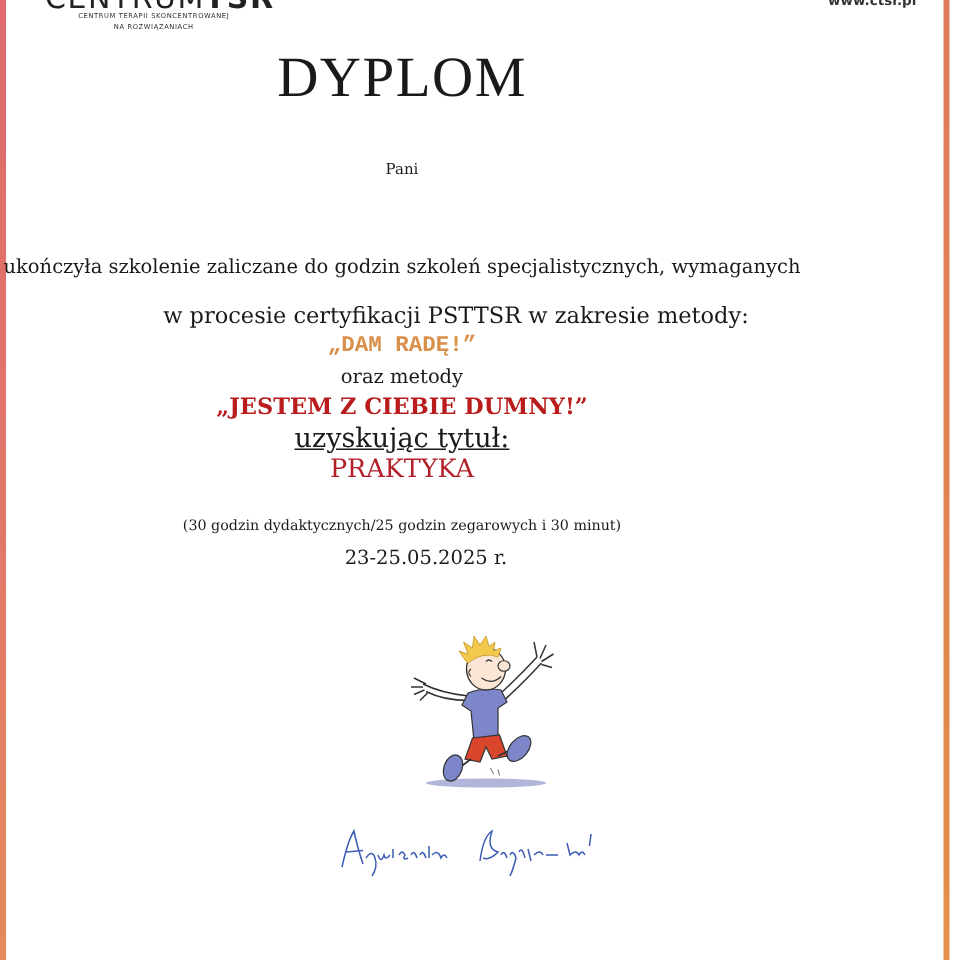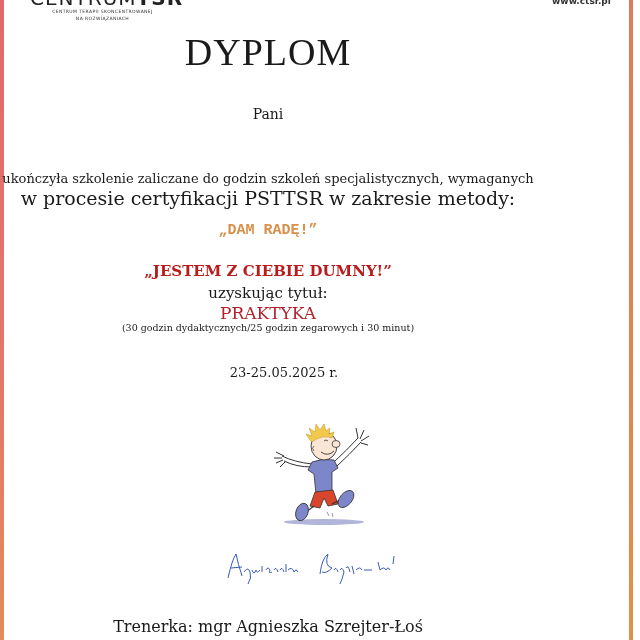--- a/index.html
+++ b/index.html
@@ -77,37 +77,38 @@
     .title {
       top: 30px;
       font-family: "Liberation Serif", "DejaVu Serif", serif;
       font-size: 38px;
       letter-spacing: 1px;
       color: #1a1a1a;
       line-height: 44px;
     }
     .salutation {
       top: 104px;
-      font-size: 14px;
+      font-size: 10px;
       line-height: 20px;
     }
     .name {
       top: 126px;
       font-size: 21px;
       line-height: 28px;
     }
     .body-line1 {
       top: 170px;
       font-size: 13px;
       line-height: 18px;
     }
     .body-line2 {
-      top: 189px;
-      font-size: 19px;
-      line-height: 18px;
+      top: 201px;
+      font-size: 15px;
+      line-height: 18px;
+      margin-left: 36px;
     }
     .method1 {
       top: 221px;
       font-size: 15px;
       font-weight: bold;
       color: #d9904a;
       line-height: 20px;
       font-family: Liberation Mono, monospace;
     }
     .oraz {
@@ -117,32 +118,33 @@
     }
     .method2 {
       top: 261px;
       font-size: 15px;
       font-weight: bold;
       color: #b91c1c;
       line-height: 20px;
     }
     .uzyskujac {
       top: 284px;
-      font-size: 15px;
-      line-height: 18px;
+      font-size: 18px;
+      line-height: 18px;
+      text-decoration: underline;
     }
     .praktyka {
       top: 302px;
       font-size: 17px;
       font-weight: normal;
       color: #b3202a;
       line-height: 22px;
     }
     .hours {
-      top: 321px;
+      top: 344px;
       font-size: 9.5px;
       line-height: 14px;
     }
     .date {
       top: 364px;
       font-size: 13px;
       line-height: 18px;
       padding-left: 16px;
     }
     .illustration {
@@ -178,20 +180,21 @@
     <div class="logo-sub">NA ROZWIĄZANIACH</div>
   </div>
 
   <div class="website">www.ctsr.pl</div>
 
   <div class="center title">DYPLOM</div>
   <div class="center salutation">Pani</div>
   <div class="center body-line1">ukończyła szkolenie zaliczane do godzin szkoleń specjalistycznych, wymaganych</div>
   <div class="center body-line2">w procesie certyfikacji PSTTSR w zakresie metody:</div>
   <div class="center method1">„DAM RADĘ!”</div>
+  <div class="center oraz">oraz metody</div>
   <div class="center method2">„JESTEM Z CIEBIE DUMNY!”</div>
   <div class="center uzyskujac">uzyskując tytuł:</div>
   <div class="center praktyka">PRAKTYKA</div>
   <div class="center hours">(30 godzin dydaktycznych/25 godzin zegarowych i 30 minut)</div>
   <div class="center date">23-25.05.2025 r.</div>
 
   <div class="illustration">
     <svg width="100" height="116" viewBox="0 0 100 116" xmlns="http://www.w3.org/2000/svg">
 
       <ellipse cx="52" cy="110" rx="40" ry="3" fill="#8f95c9" opacity="0.7"></ellipse>
@@ -230,14 +233,13 @@
     </svg>
   </div>
 
   <div class="signature">
     <svg width="200" height="50" viewBox="0 0 200 50" xmlns="http://www.w3.org/2000/svg">
       <path d="M6 38 Q10 20 14 14 Q16 24 20 36 M9 28 L20 27 M22 32 Q26 26 28 32 Q30 38 26 44 M30 30 Q32 36 34 30 Q35 34 38 30 M40 26 L40 32 M44 30 Q46 26 48 30 Q46 34 50 32 M52 30 Q54 26 56 32 M58 30 Q60 26 62 32 M64 24 L64 32 M66 30 Q70 26 72 32 Q74 28 76 32" stroke="#3b5bb5" stroke-width="1" fill="none"></path>
       <path d="M98 34 Q100 18 106 14 Q102 26 110 28 Q104 34 100 32 M112 30 Q114 26 116 32 M118 30 Q120 26 122 32 Q120 40 118 44 M124 28 Q126 24 128 32 M130 26 L132 34 M134 30 Q138 26 140 30 M142 30 L150 30 M156 22 L158 30 Q162 26 164 30 Q166 26 168 30 M172 16 L171 24" stroke="#3b5bb5" stroke-width="1" fill="none"></path>
     </svg>
   </div>
 
-  <div class="center trainer">Trenerka: mgr Agnieszka Szrejter-Łoś</div>
 </div>
 
 </body></html>

